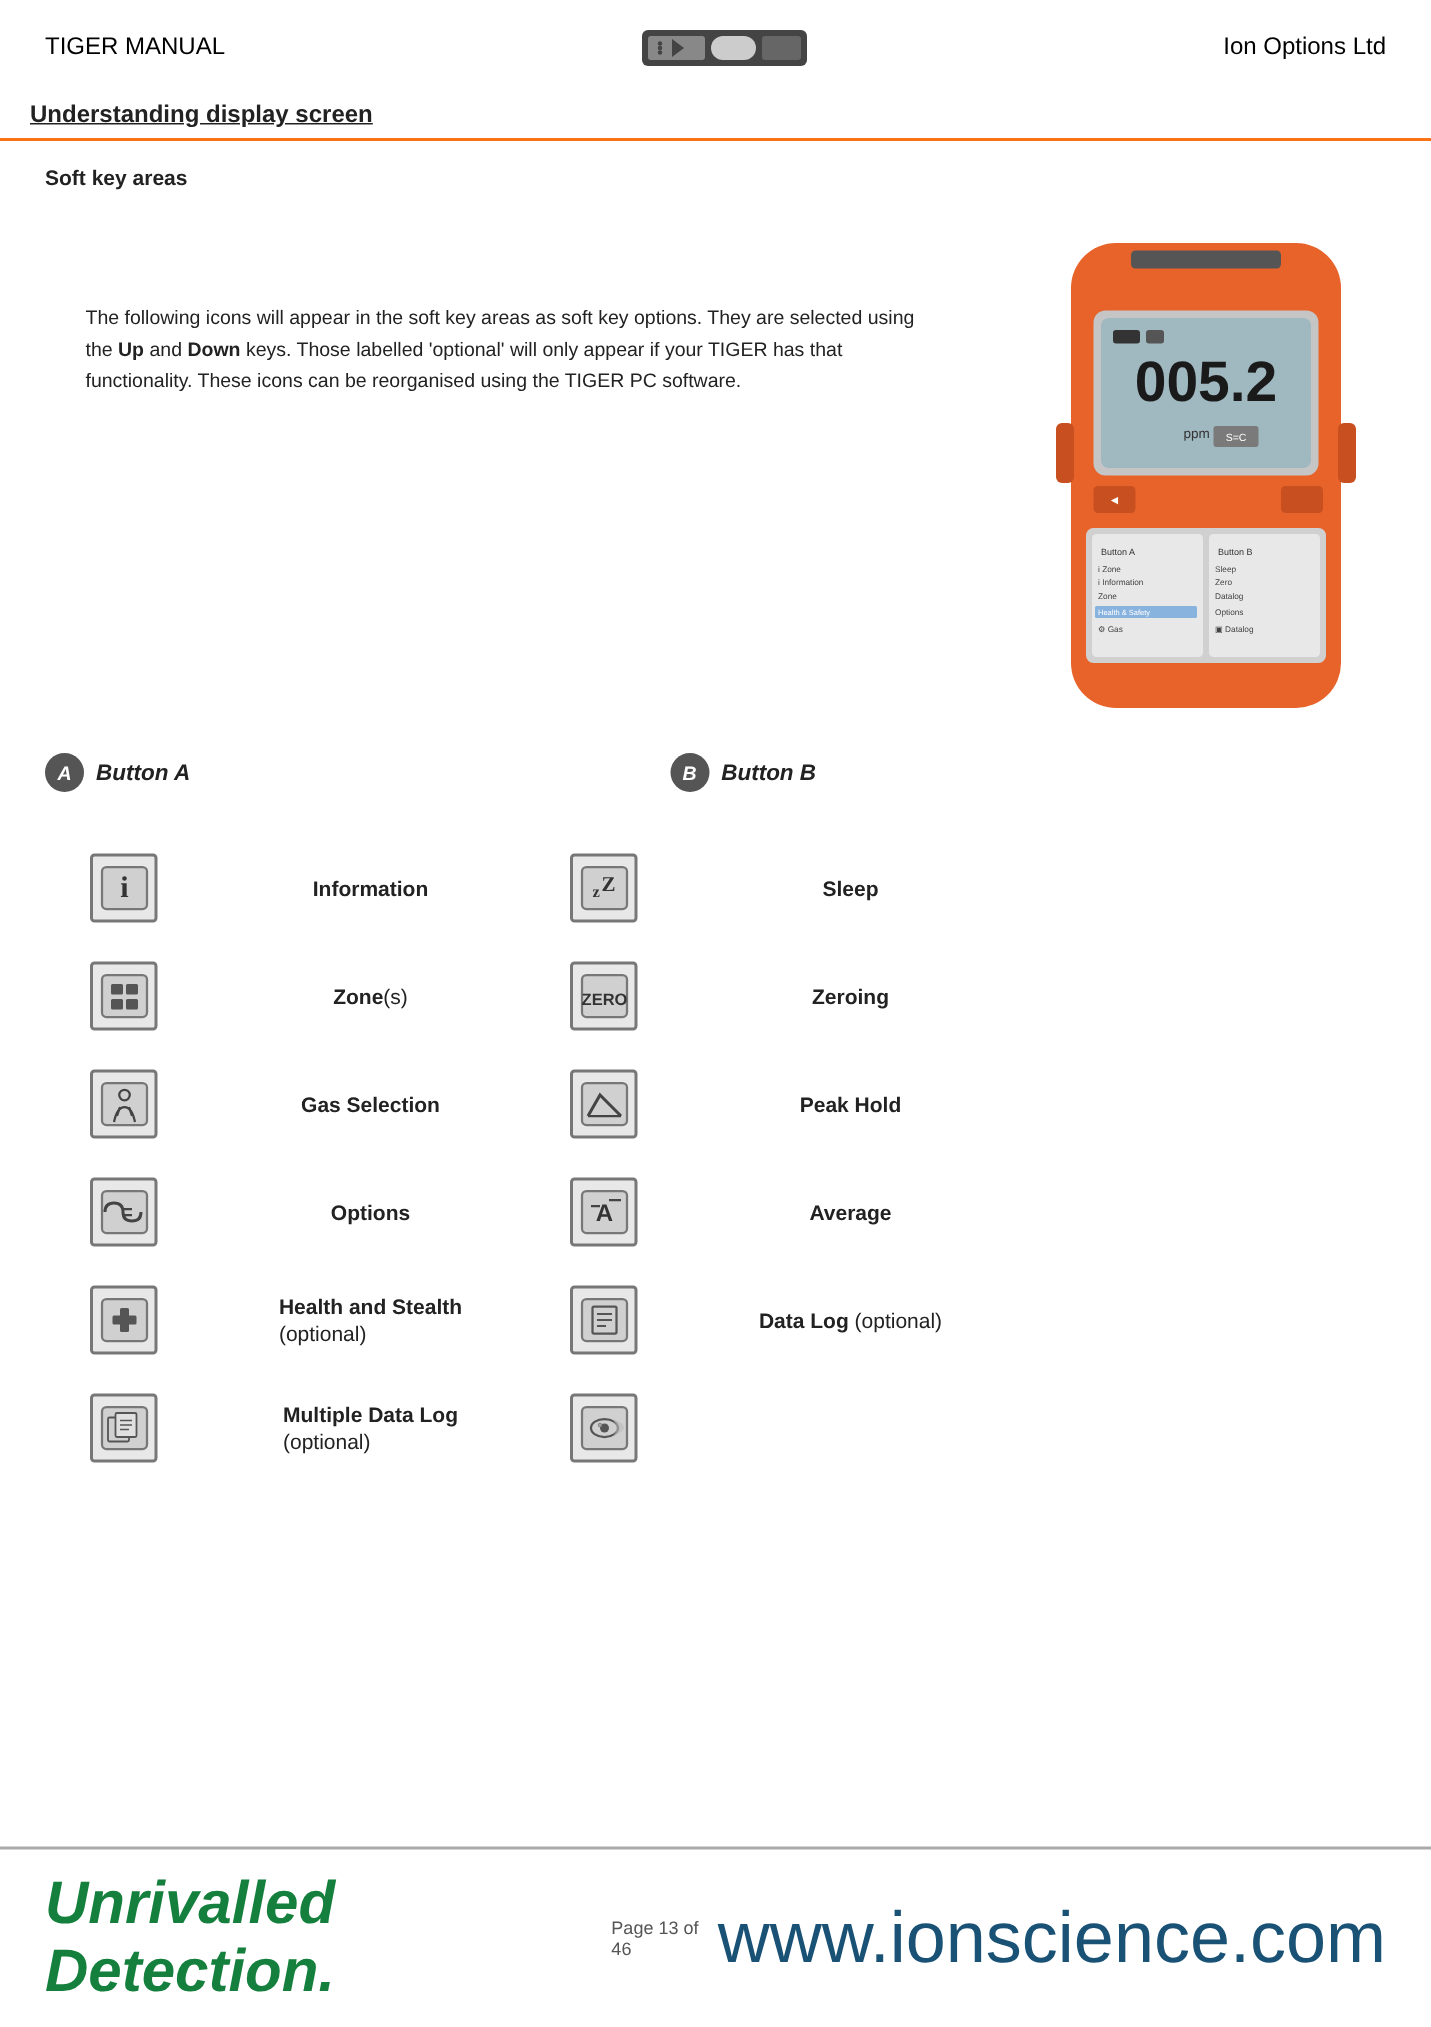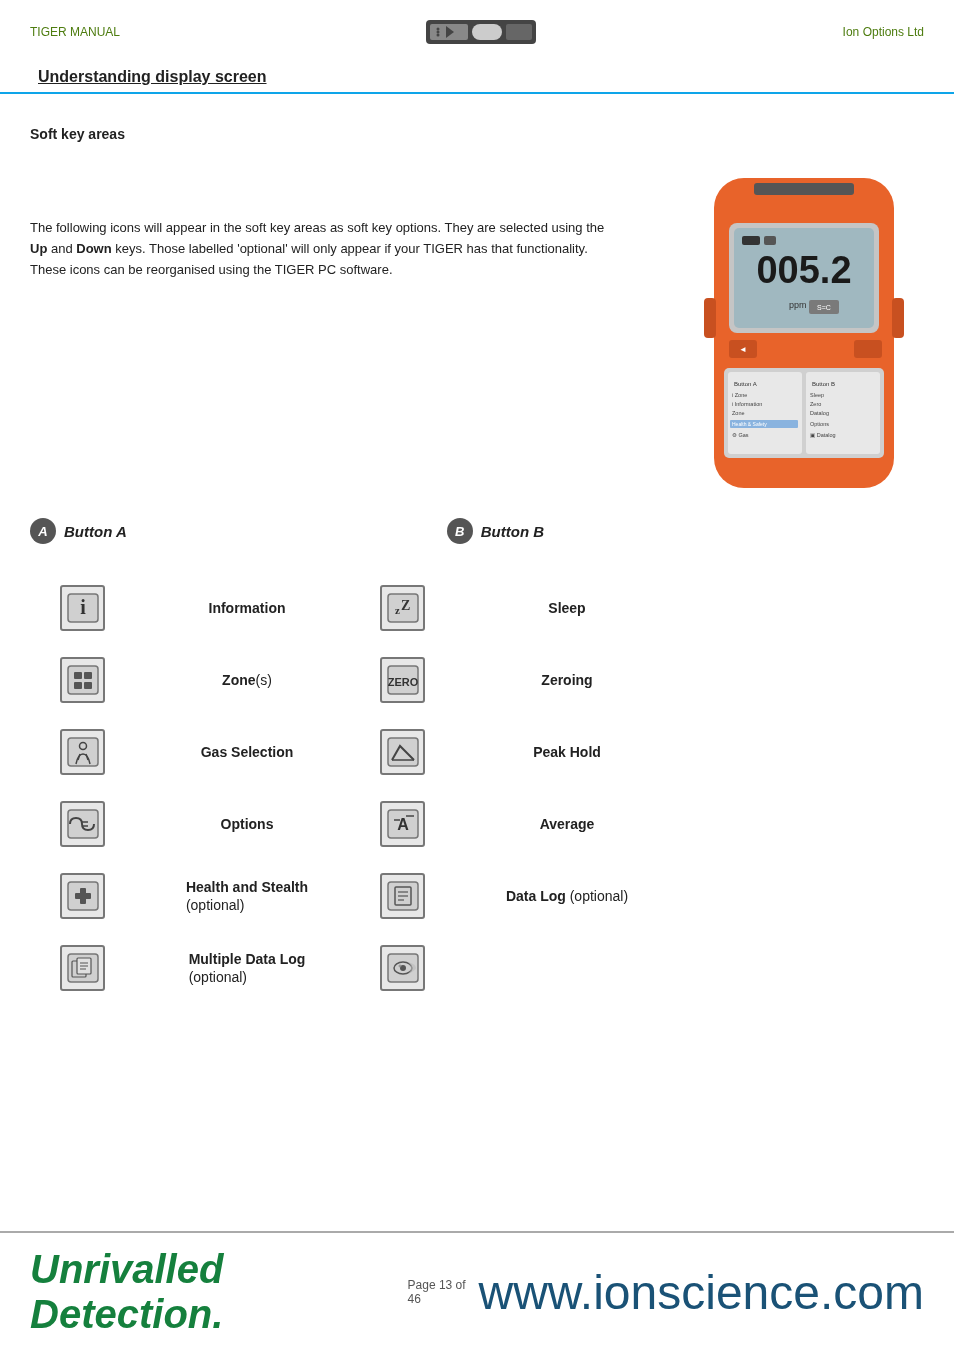--- a/index.html
+++ b/index.html
@@ -15,51 +15,52 @@
 
     
     .page-header {
       display: flex;
       justify-content: space-between;
       align-items: center;
       padding: 12px 30px 6px 30px;
       border-bottom: none;
     }
     .header-left, .header-right {
-      font-size: 12px;
-      color: #4d7c0f;
+      font-size: 16px;
+      color: #000000;
     }
     .header-logo {
       display: flex;
       align-items: center;
       justify-content: center;
     }
 
     
     .section-title-area {
-      padding: 10px 30px 6px 38px;
-      border-bottom: 2px solid #0ea5e9;
-      margin-bottom: 24px;
+      padding: 10px 30px 6px 20px;
+      border-bottom: 2px solid #f97316;
+      margin-bottom: 8px;
     }
     .section-title {
       font-size: 16px;
       font-weight: bold;
       text-decoration: underline;
     }
     .subsection-title {
       font-size: 14px;
       font-weight: bold;
       padding: 8px 30px 6px 30px;
     }
 
     
     .main-content {
       display: flex;
       padding: 10px 30px;
       gap: 20px;
+      margin-left: 27px;
     }
     .left-text {
       flex: 1;
       font-size: 13px;
       line-height: 1.6;
       padding-right: 10px;
       padding-top: 60px;
     }
     .device-image-area {
       width: 280px;

